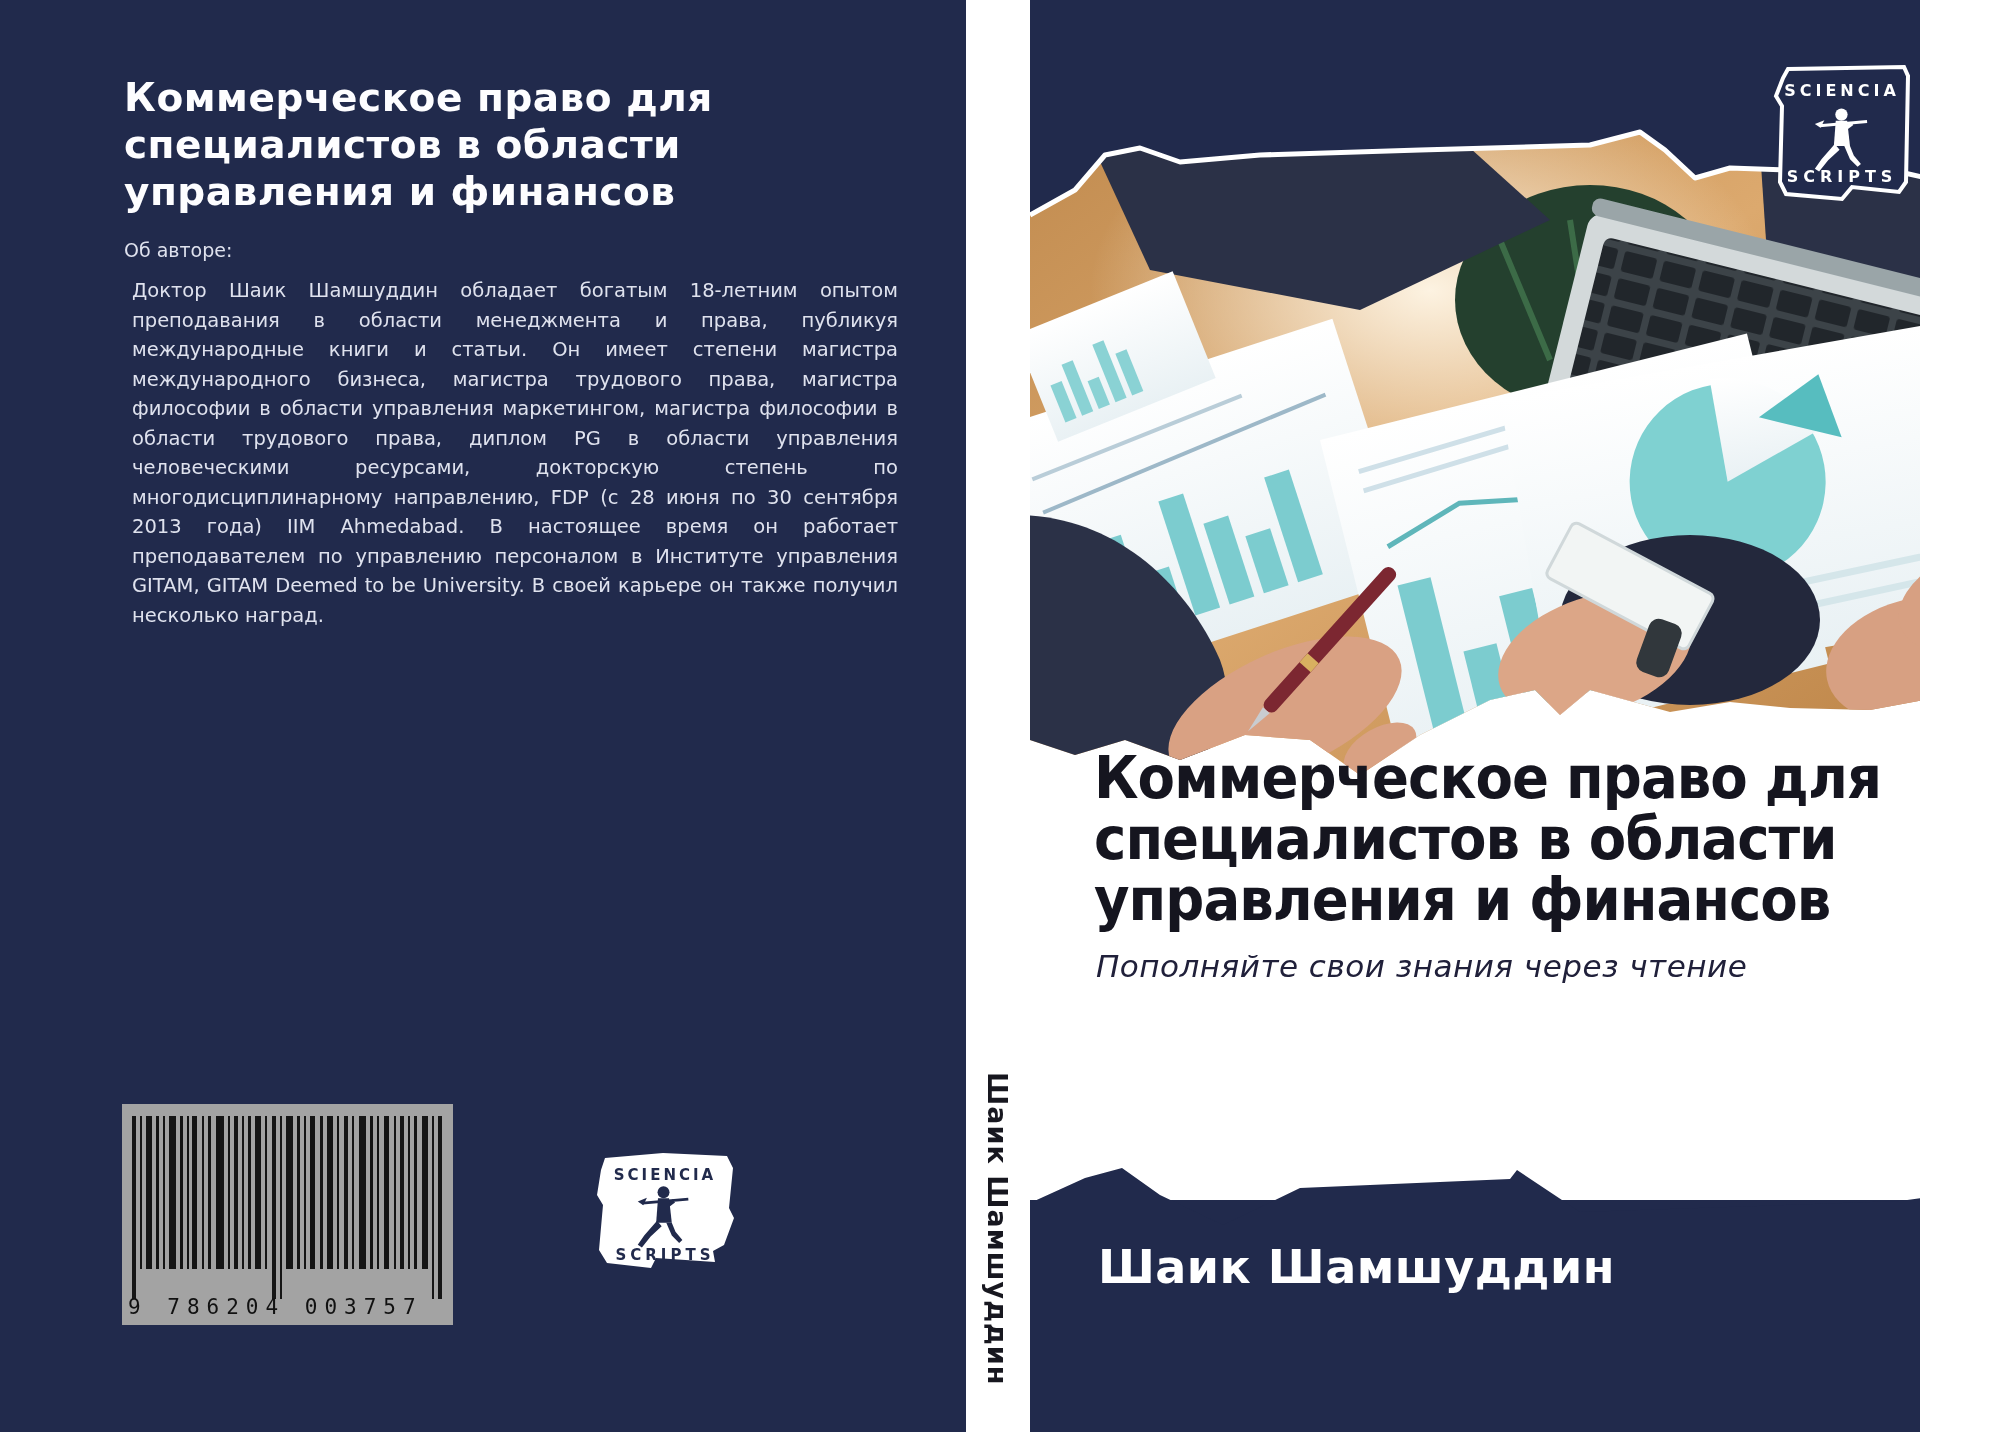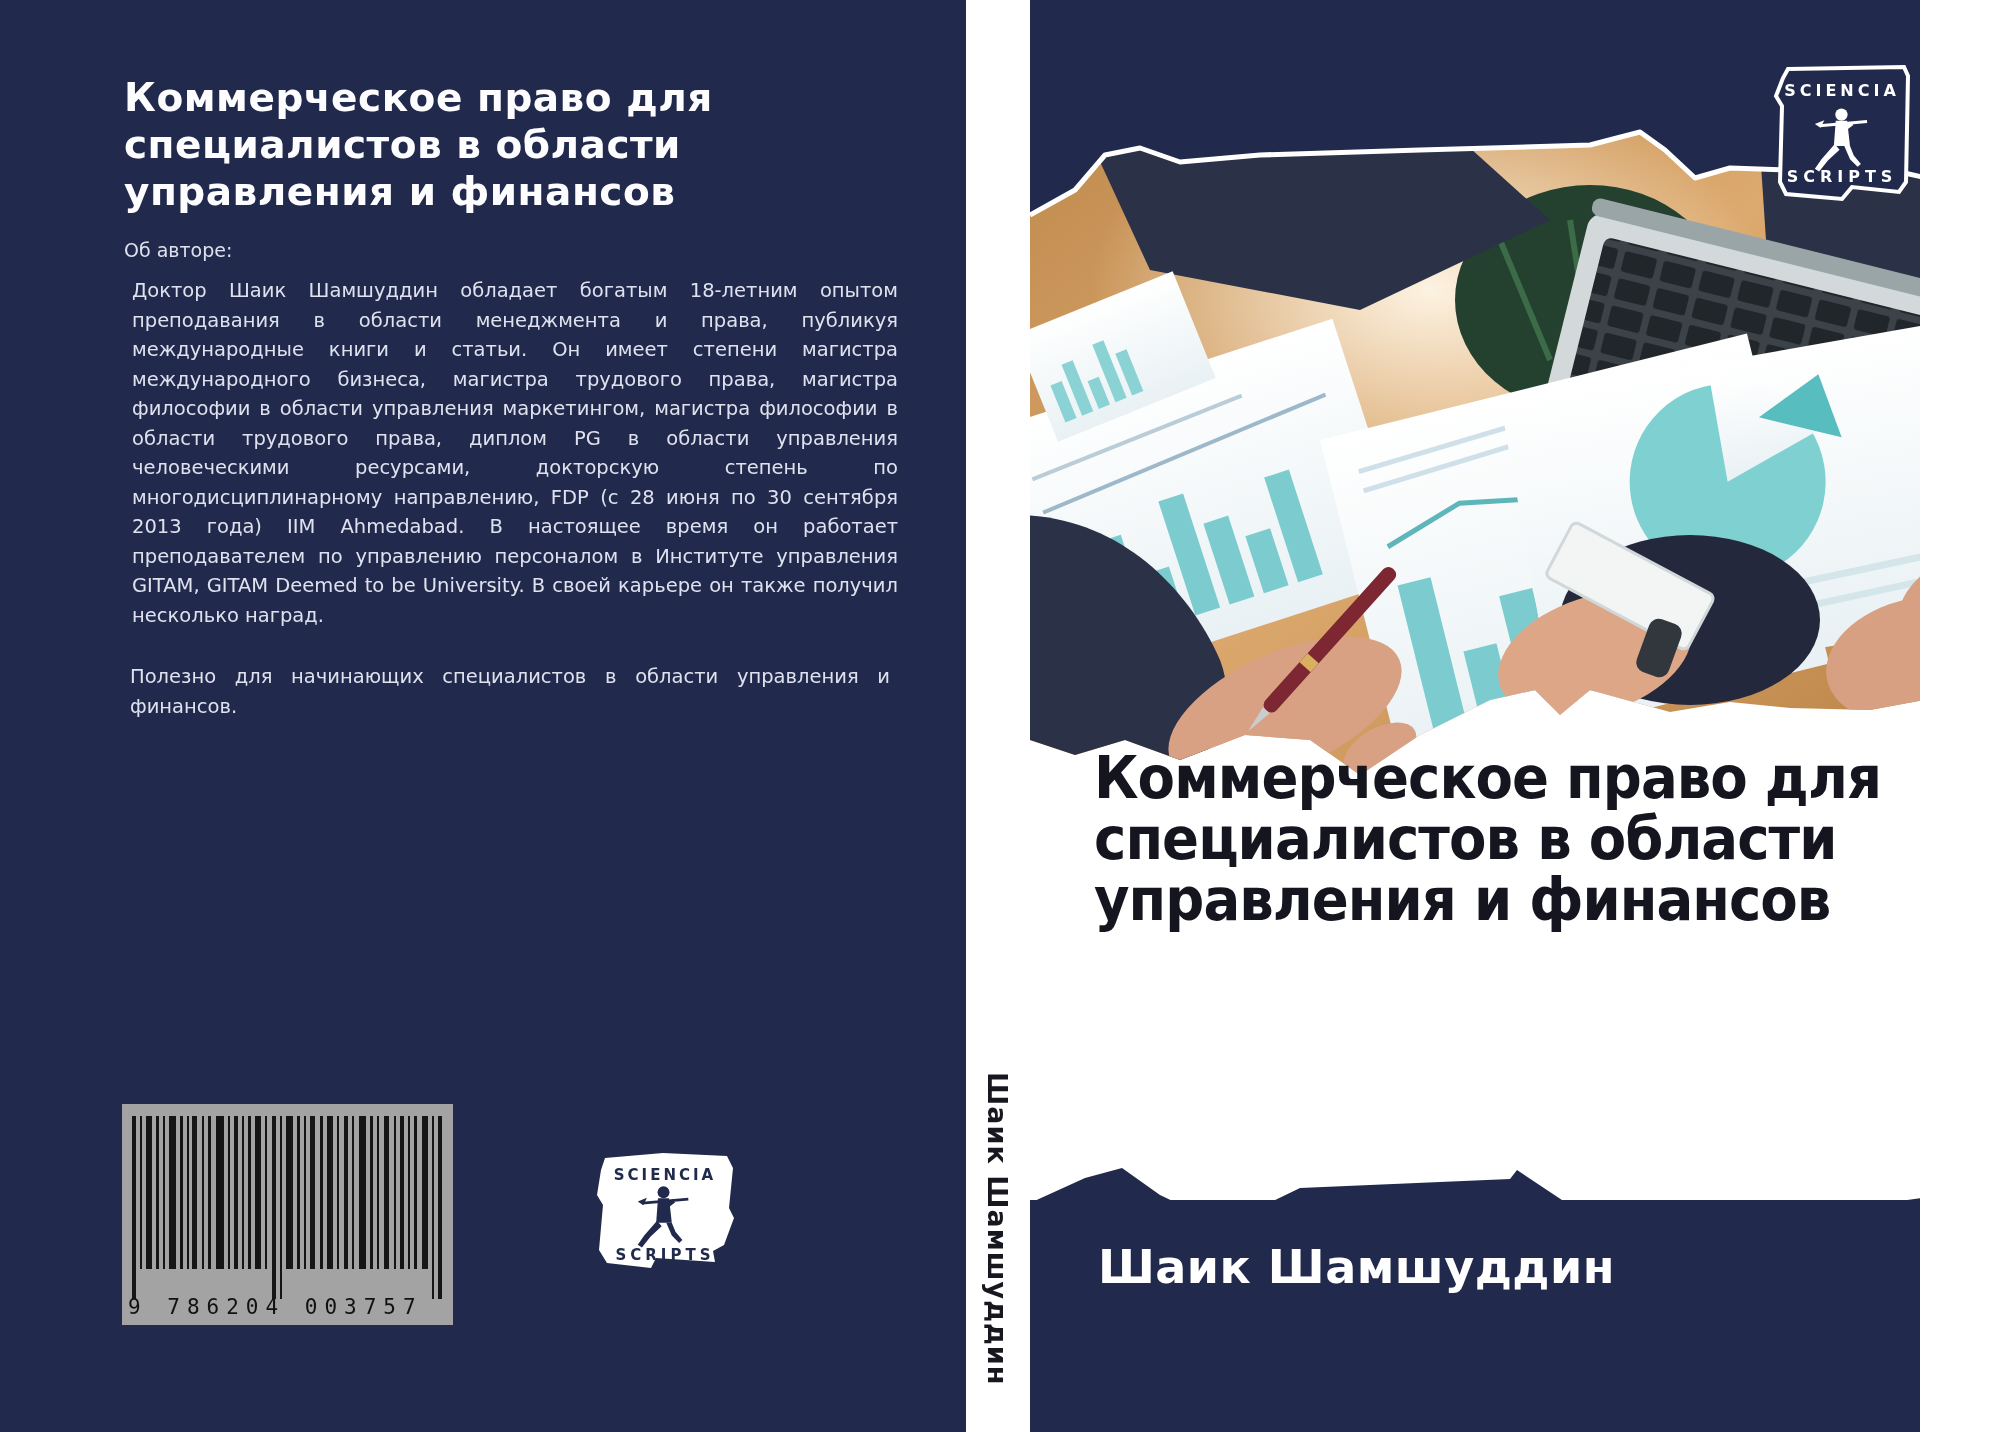--- a/index.html
+++ b/index.html
@@ -50,21 +50,20 @@
 <div class="cover">
 
   <section class="back">
     <h1 class="back-title">
       <span>Коммерческое право для</span>
       <span>специалистов в области</span>
       <span>управления и финансов</span>
     </h1>
     <div class="about-label">Об авторе:</div>
     <p class="bio">Доктор Шаик Шамшуддин обладает богатым 18-летним опытом преподавания в области менеджмента и права, публикуя международные книги и статьи. Он имеет степени магистра международного бизнеса, магистра трудового права, магистра философии в области управления маркетингом, магистра философии в области трудового права, диплом PG в области управления человеческими ресурсами, докторскую степень по многодисциплинарному направлению, FDP (с 28 июня по 30 сентября 2013 года) IIM Ahmedabad. В настоящее время он работает преподавателем по управлению персоналом в Институте управления GITAM, GITAM Deemed to be University. В своей карьере он также получил несколько наград.</p>
-    <p class="note">Полезно для начинающих специалистов в области управления и финансов.</p>
 
     <div class="barcode">
       <svg width="331" height="221" viewBox="0 0 331 221">
         <g fill="#151515">
           <rect x="10" y="12" width="4" height="183"></rect>
             <rect x="18" y="12" width="2" height="153"></rect>
           <rect x="24" y="12" width="6" height="153"></rect>
             <rect x="34" y="12" width="3" height="153"></rect>
           <rect x="41" y="12" width="2" height="153"></rect>
             <rect x="47" y="12" width="7" height="153"></rect>
@@ -263,18 +262,19 @@
       <text x="70" y="32" text-anchor="middle" font-size="16" letter-spacing="4" fill="currentColor">SCIENCIA</text>
       <use href="#pub-figure" transform="translate(40,42) scale(0.95)" fill="currentColor"></use>
       <text x="70" y="118" text-anchor="middle" font-size="16" letter-spacing="5" fill="currentColor">SCRIPTS</text>
     </svg>
 
     <h2 class="front-title">
       <span>Коммерческое право для</span>
       <span>специалистов в области</span>
       <span>управления и финансов</span>
     </h2>
+    <p class="front-subtitle">Пополняйте свои знания через чтение</p>
 
     <div class="bottom-band">
       <span class="front-author">Шаик Шамшуддин</span>
     </div>
   </section>
 </div>
 
 </body></html>

